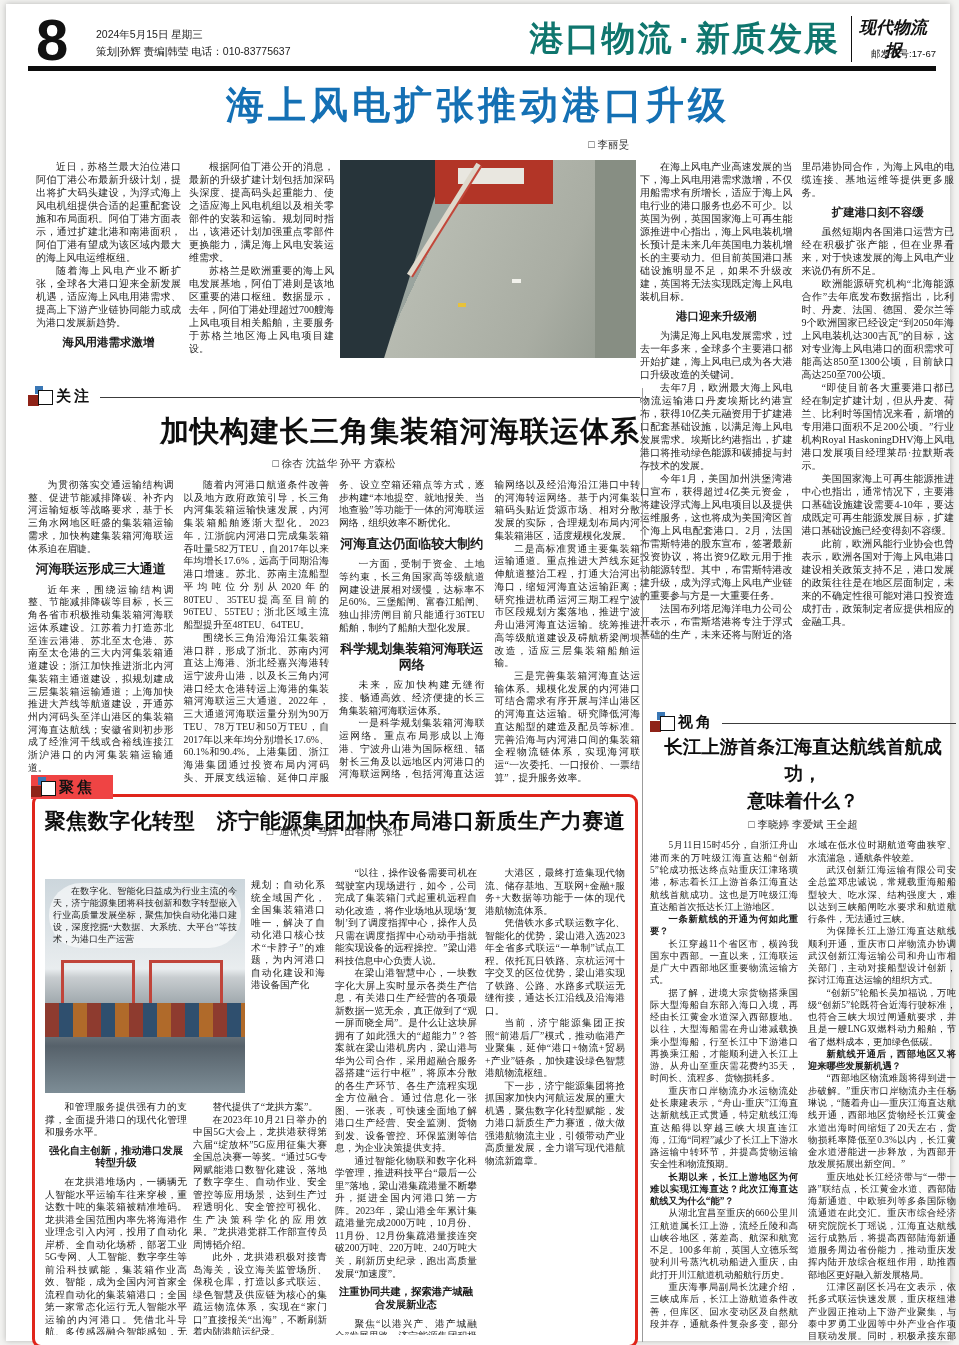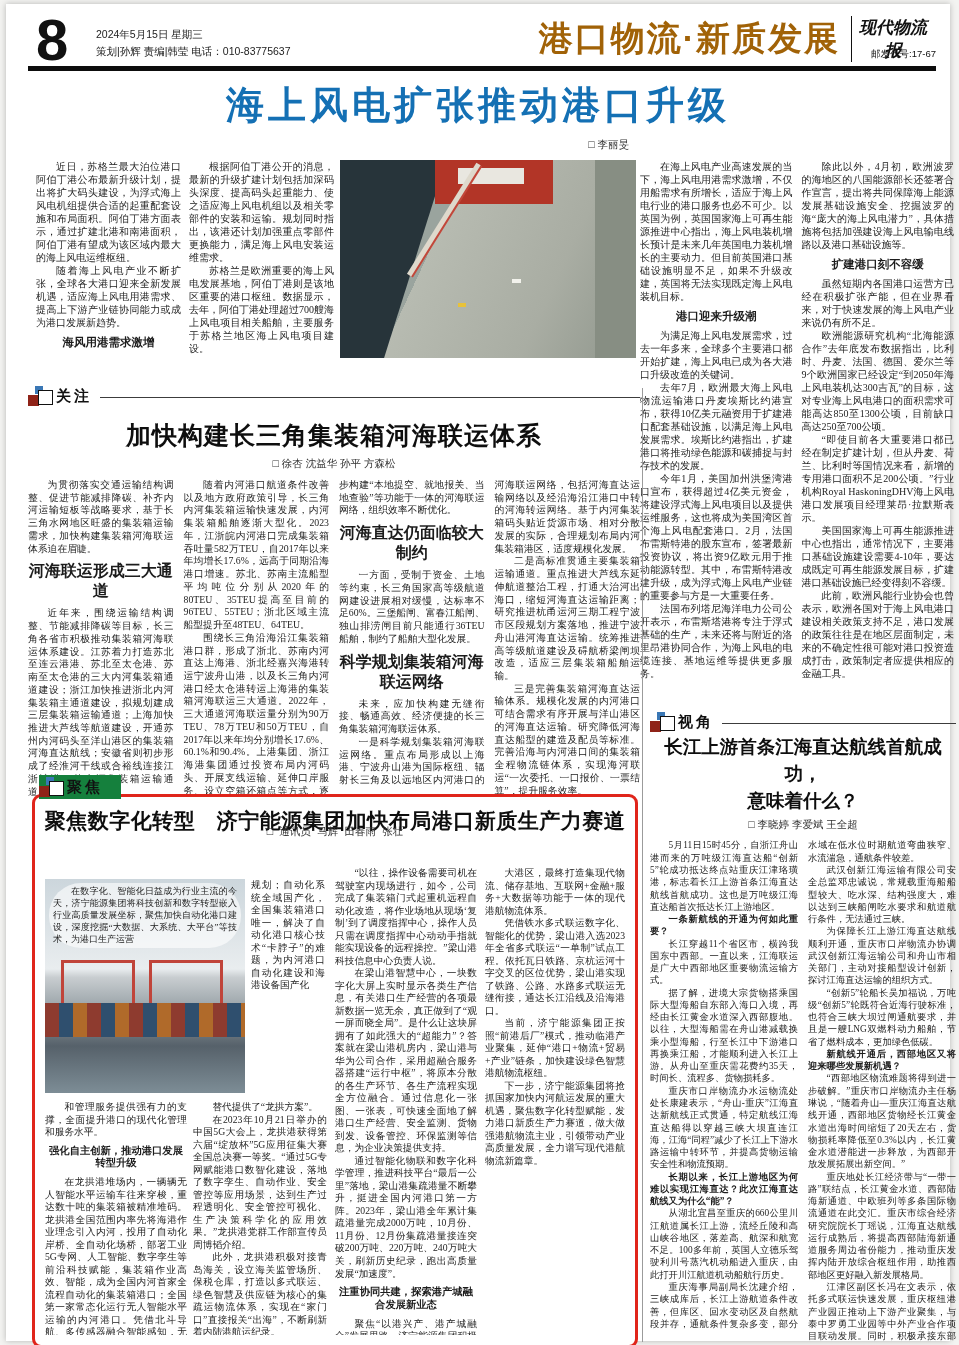--- a/index.html
+++ b/index.html
@@ -5,22 +5,22 @@
   html,body{margin:0;padding:0;}
   body{width:959px;height:1345px;background:#f3f3f1;position:relative;overflow:hidden;
        font-family:"Liberation Serif","DejaVu Serif",serif;color:#1c1c1c;}
   .sheet{position:absolute;left:6px;top:4px;width:944px;height:1337px;background:#ffffff;
          box-shadow:0 0 6px rgba(0,0,0,.25);}
   
   .pageno{position:absolute;left:30px;top:2px;font-family:"Liberation Sans",sans-serif;
           font-size:58px;font-weight:bold;color:#111;}
   .dateline{position:absolute;left:90px;top:22px;font-family:"Liberation Sans",sans-serif;
             font-size:10.5px;color:#222;line-height:1.6;}
-  .masthead-title{position:absolute;right:110px;top:12px;font-family:Liberation Sans, sans-serif;
-                  font-size:34px;font-weight:bold;letter-spacing:2px;color:#a16207;}
+  .masthead-title{position:absolute;right:110px;top:12px;font-family:Liberation Mono, monospace;
+                  font-size:34px;font-weight:bold;letter-spacing:2px;color:#0f766e;}
   .mast-divider{position:absolute;right:98px;top:12px;width:1.5px;height:46px;background:#111;}
   .brand{position:absolute;right:18px;top:12px;width:78px;text-align:center;
          font-family:"DejaVu Serif",serif;font-style:italic;font-weight:bold;font-size:17px;color:#111;}
   .postal{position:absolute;right:14px;top:44px;font-family:"Liberation Sans",sans-serif;
           font-size:9.5px;color:#111;}
   .head-rule{position:absolute;left:22px;right:14px;top:62px;height:4.5px;background:#0d0d0d;}
   
   .lead-headline{position:absolute;left:0;top:76px;width:100%;text-align:center;
                  font-family:"Liberation Sans",sans-serif;font-size:38px;font-weight:bold;
                  letter-spacing:4px;color:#1470b4;}
@@ -62,39 +62,39 @@
   .sect-labelrow{display:flex;align-items:center;height:24px;}
   .marker{position:relative;width:26px;height:20px;flex:0 0 26px;}
   .mk-red{position:absolute;left:0;bottom:0;width:11px;height:11px;background:#8f2318;}
   .mk-blue{position:absolute;left:7px;top:0;width:8px;height:8px;background:#3a77b5;}
   .mk-white{position:absolute;left:10px;bottom:1px;width:13px;height:13px;background:#fff;border:1.6px solid #111;}
   .sect-name{font-family:"Liberation Sans",sans-serif;font-weight:bold;font-size:15px;
              letter-spacing:3px;margin:0 8px 0 2px;color:#111;}
   .sect-line{flex:1;border-top:1.2px solid #3c3c3c;margin-top:2px;}
   
   .focus{left:22px;top:380px;width:612px;}
-  .focus-headline{font-family:"Liberation Sans",sans-serif;font-size:25px;font-weight:bold;
-                  letter-spacing:1px;text-align:center;margin-top:11px;color:#0e0e0e;}
+  .focus-headline{font-family:"Liberation Sans",sans-serif;font-size:29px;font-weight:bold;
+                  letter-spacing:1px;text-align:right;margin-top:4px;color:#0e0e0e;}
   .focus-byline{margin-top:5px;}
   .focus-body{margin-top:8px;height:334px;column-count:4;column-gap:10px;
               font-size:9.8px;line-height:1.3;}
-  .focus-body .sub{font-size:16px;}
+  .focus-body .sub{font-size:13px;}
   
   .vrule{position:absolute;left:636px;top:384px;width:1px;height:954px;background:#9b9b9b;}
   
   .view{left:644px;top:706px;width:306px;}
   .view-headline{font-family:"Liberation Sans",sans-serif;font-size:18.5px;font-weight:bold;
                  text-align:center;line-height:1.45;color:#0e0e0e;}
   .view-byline{margin-top:4px;}
   .view-body{margin-top:7px;height:512px;column-count:2;column-gap:10px;
              font-size:9.3px;line-height:1.32;}
   
   .feature{position:absolute;left:26px;top:790px;width:600px;height:548px;
            border:3px solid #e0251b;border-radius:9px;background:#fff;}
-  .feature-label{position:absolute;left:-4px;top:-22px;background:#15803d;padding-right:10px;margin-left:8px;}
+  .feature-label{position:absolute;left:-4px;top:-22px;background:#ef4444;padding-right:10px;}
   .feature-headline{position:absolute;left:0;top:10px;width:100%;text-align:center;
       font-family:"Liberation Sans",sans-serif;font-size:21px;font-weight:bold;color:#0e0e0e;letter-spacing:.5px;}
   .feature-byline{position:absolute;left:0;top:28px;width:100%;font-family:Liberation Mono, monospace;}
   .fcol{position:absolute;overflow:hidden;font-size:9.7px;line-height:1.29;}
   .fcol .para{margin:0;text-indent:2em;text-align:justify;}
   .fcol .sub{font-size:10.3px;}
   .f-strip{left:216px;top:82px;width:74px;height:214px;text-align:justify;}
   .f-col1{left:10px;top:304px;width:142px;height:234px;}
   .f-col2{left:158px;top:304px;width:134px;height:234px;}
   .f-col3{left:300px;top:70px;width:142px;height:468px;}
@@ -138,21 +138,20 @@
     <div class="p1-truck2"></div>
   </div>
 
   <div class="textblock lead-right">
       <p class="para">在海上风电产业高速发展的当下，海上风电用港需求激增，不仅用船需求有所增长，适应于海上风电行业的港口服务也必不可少。以英国为例，英国国家海上可再生能源推进中心指出，海上风电装机增长预计是未来几年英国电力装机增长的主要动力。但目前英国港口基础设施明显不足，如果不升级改建，英国将无法实现既定海上风电装机目标。</p>
       <p class="sub">港口迎来升级潮</p>
       <p class="para">为满足海上风电发展需求，过去一年多来，全球多个主要港口都开始扩建，海上风电已成为各大港口升级改造的关键词。</p>
       <p class="para">去年7月，欧洲最大海上风电物流运输港口丹麦埃斯比约港宣布，获得10亿美元融资用于扩建港口配套基础设施，以满足海上风电发展需求。埃斯比约港指出，扩建港口将推动绿色能源和碳捕捉与封存技术的发展。</p>
       <p class="para">今年1月，美国加州洪堡湾港口宣布，获得超过4亿美元资金，将建设浮式海上风电项目以及提供运维服务，这也将成为美国湾区首个海上风电配套港口。2月，法国布雷斯特港的股东宣布，签署最新投资协议，将出资9亿欧元用于推动能源转型。其中，布雷斯特港改建升级，成为浮式海上风电产业链的重要参与方是一大重要任务。</p>
       <p class="para">法国布列塔尼海洋电力公司公开表示，布雷斯塔港将专注于浮式基础的生产，未来还将与附近的洛里昂港协同合作，为海上风电的电缆连接、基地运维等提供更多服务。</p>
-      <p class="para">除此以外，4月初，欧洲波罗的海地区的八国能源部长还签署合作宣言，提出将共同保障海上能源发展基础设施安全、挖掘波罗的海“庞大的海上风电潜力”，具体措施将包括加强建设海上风电输电线路以及港口基础设施等。</p>
       <p class="sub">扩建港口刻不容缓</p>
       <p class="para">虽然短期内各国港口运营方已经在积极扩张产能，但在业界看来，对于快速发展的海上风电产业来说仍有所不足。</p>
       <p class="para">欧洲能源研究机构“北海能源合作”去年底发布数据指出，比利时、丹麦、法国、德国、爱尔兰等9个欧洲国家已经设定“到2050年海上风电装机达300吉瓦”的目标，这对专业海上风电港口的面积需求可能高达850至1300公顷，目前缺口高达250至700公顷。</p>
       <p class="para">“即使目前各大重要港口都已经在制定扩建计划，但从丹麦、荷兰、比利时等国情况来看，新增的专用港口面积不足200公顷。”行业机构Royal HaskoningDHV海上风电港口发展项目经理莱昂·拉默斯表示。</p>
       <p class="para">美国国家海上可再生能源推进中心也指出，通常情况下，主要港口基础设施建设需要4-10年，要达成既定可再生能源发展目标，扩建港口基础设施已经变得刻不容缓。</p>
       <p class="para">此前，欧洲风能行业协会也曾表示，欧洲各国对于海上风电港口建设相关政策支持不足，港口发展的政策往往是在地区层面制定，未来的不确定性很可能对港口投资造成打击，政策制定者应提供相应的金融工具。</p>
     </div>
 
   <div class="vrule"></div>
 

